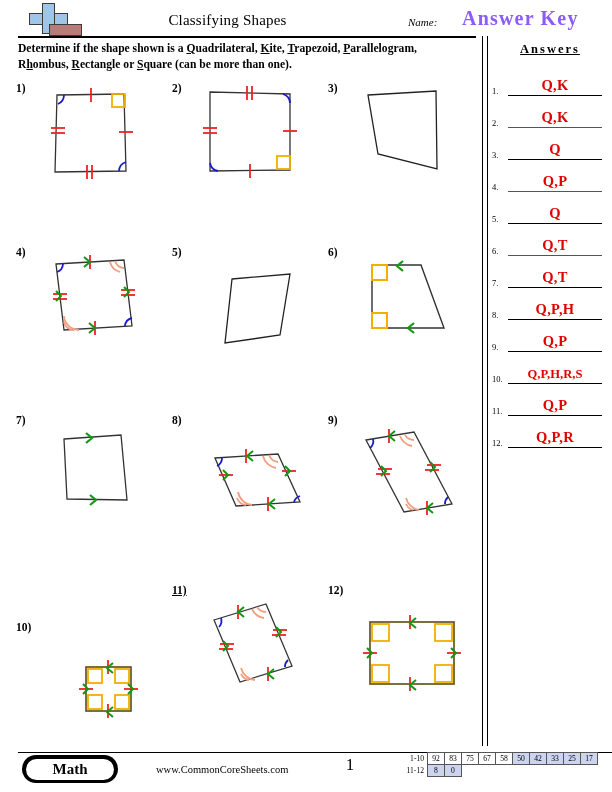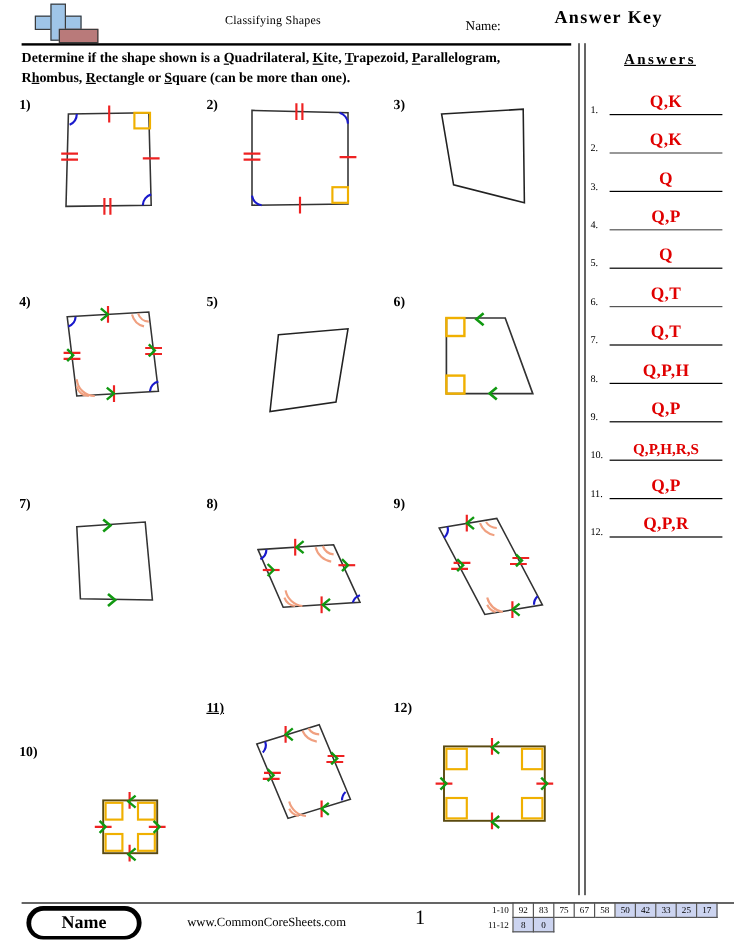--- a/index.html
+++ b/index.html
@@ -16,24 +16,24 @@
   
   .header { position:absolute; left:0; top:0; width:612px; height:38px; }
   .logo { position:absolute; left:26px; top:2px; width:56px; height:34px; }
   .logo .cross-v { position:absolute; left:16px; top:1px; width:13px; height:31px;
                    background:#9fc5e8; border:1.3px solid #3b3b3b; box-sizing:border-box; }
   .logo .cross-h { position:absolute; left:3px; top:11px; width:39px; height:12px;
                    background:#9fc5e8; border:1.3px solid #3b3b3b; box-sizing:border-box; }
   .logo .brick  { position:absolute; left:23px; top:22px; width:33px; height:12px;
                    background:#b97a7a; border:1.3px solid #3b3b3b; box-sizing:border-box; }
   .title { position:absolute; left:0; top:12px; width:455px; text-align:center;
-           font-size:10px; letter-spacing:.2px; }
-  .name-label { position:absolute; left:388px; top:16px; font-size:11px; }
-  .answer-key { position:absolute; left:462px; top:7px; font-size:15px; font-weight:bold;
-                color:#000000; font-family:"Liberation Serif", serif; letter-spacing:1.2px; }
+           font-size:15px; letter-spacing:.2px; }
+  .name-label { position:absolute; left:408px; top:16px; font-size:11px;font-style:italic; }
+  .answer-key { position:absolute; left:462px; top:7px; font-size:20px; font-weight:bold;
+                color:#8b5cf6; font-family:"Liberation Serif", serif; letter-spacing:1.2px; }
   .hrule { position:absolute; left:18px; top:36px; width:458px; height:0;
            border-top:2.2px solid #000; }
 
   
   .instructions { position:absolute; left:18px; top:41px; width:452px;
                   font-size:11.6px; font-weight:bold; line-height:15.5px; }
   .instructions u { text-decoration:underline; }
 
   
   .divider-a { position:absolute; left:482px; top:36px; width:0; height:710px; border-left:1.4px solid #000; }
@@ -351,21 +351,21 @@
       <path d="M90,98 L84,103 L90,108" fill="none" stroke="#119911" stroke-width="2"></path>
       <line x1="37" y1="71" x2="51" y2="71" stroke="#ee2222" stroke-width="1.8"></line>
       <path d="M41,66 L46,71 L41,76" fill="none" stroke="#119911" stroke-width="2"></path>
       <line x1="121" y1="71" x2="135" y2="71" stroke="#ee2222" stroke-width="1.8"></line>
       <path d="M125,66 L130,71 L125,76" fill="none" stroke="#119911" stroke-width="2"></path>
     </svg>
   </div>
 
   <div class="foot-rule"></div>
   <div class="math-badge">
-    <div class="inner">Name</div>
+    <div class="inner">Math</div>
   </div>
   <div class="site">www.CommonCoreSheets.com</div>
   <div class="pageno">1</div>
 
   <div class="scale">
     <table>
       <tbody>
           <tr>
         <td class="lbl">1-10</td>
         <td>92</td>

